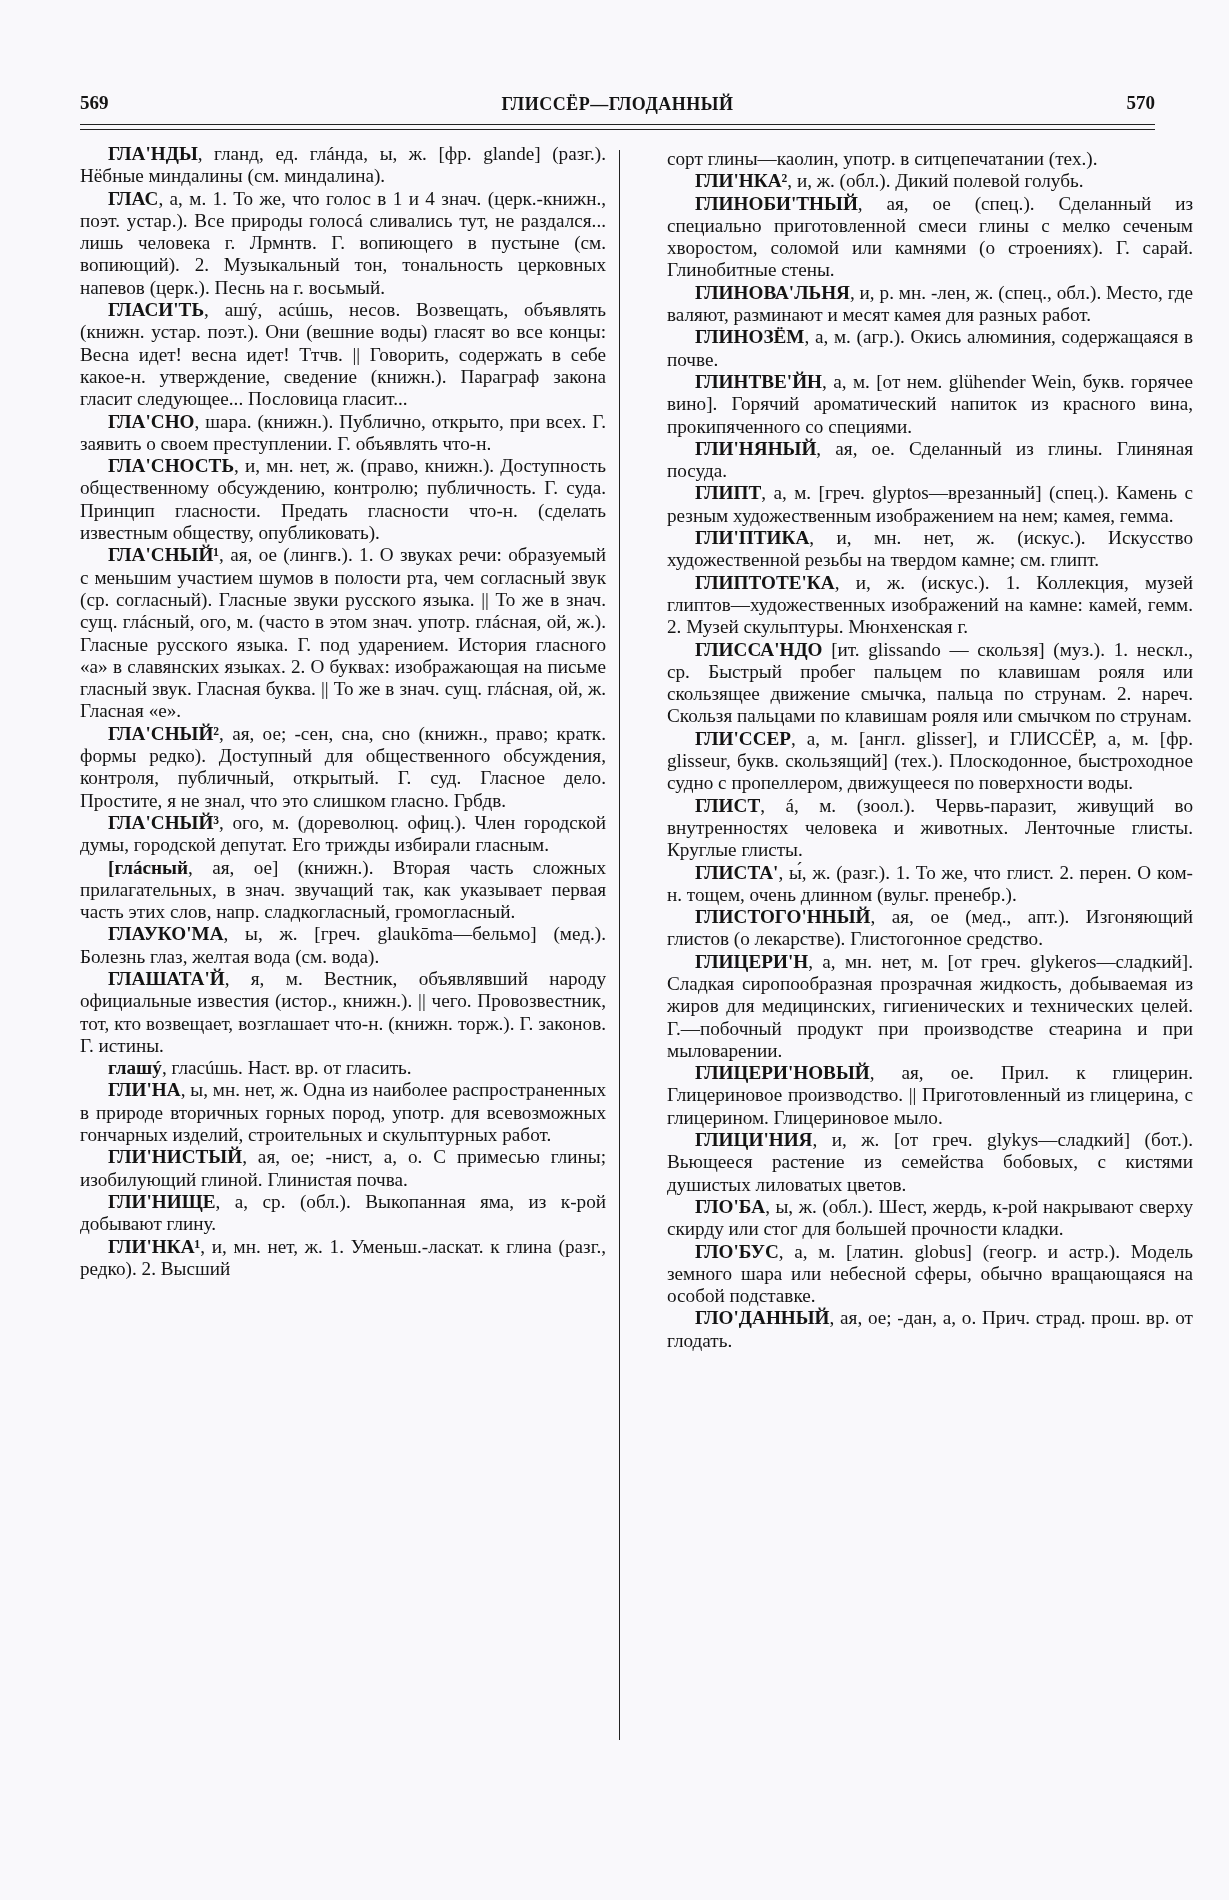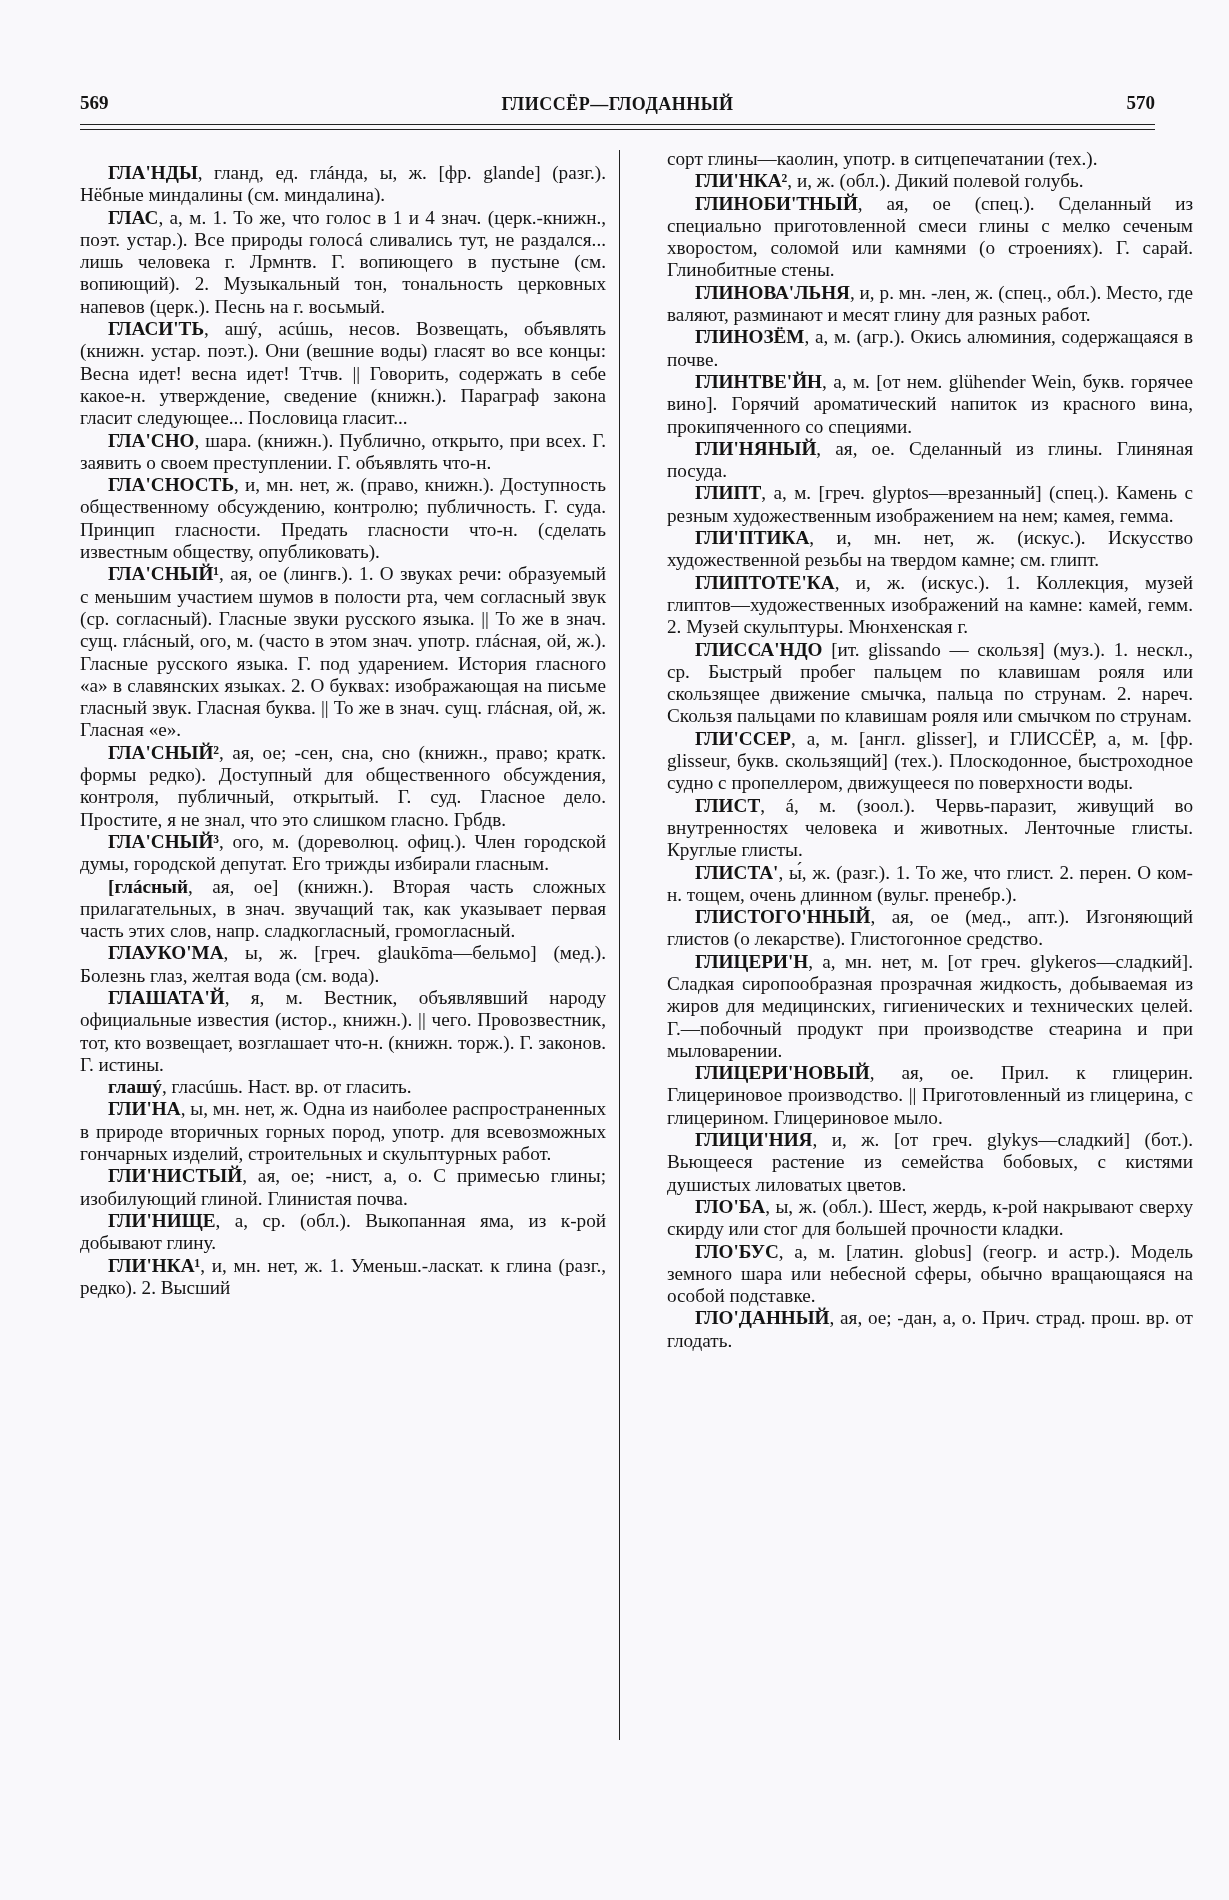--- a/index.html
+++ b/index.html
@@ -31,21 +31,21 @@
   }
   .rule.r1 { top: 124px; }
   .rule.r2 { top: 129px; border-top-width: 1px; }
   .column {
     position: absolute; top: 143px; width: 526px;
     font-family: "Liberation Serif", serif;
     font-size: 19.2px; line-height: 22.3px;
     text-align: justify;
     hyphens: manual;
   }
-  .column.left { left: 80px; margin-top: 19px; }
+  .column.left { left: 80px; }
   .column.right { left: 630px; top: 148px; margin-left: 37px; }
   .divider {
     position: absolute; left: 619px; top: 150px; width: 0; height: 1590px;
     border-left: 1.5px solid #222;
   }
   .entry { margin: 0; text-indent: 28px; }
   .entry.cont { text-indent: 0; }
   .hw { font-weight: bold; font-family: "Liberation Serif", serif; }
 </style>
 </head>
@@ -77,21 +77,21 @@
   <p class="entry"><span class="hw">ГЛИ'НИЩЕ</span><span>, а, ср. (обл.). Выкопанная яма, из к-рой добывают глину.</span></p>
   <p class="entry"><span class="hw">ГЛИ'НКА¹</span><span>, и, мн. нет, ж. 1. Уменьш.-ласкат. к глина (разг., редко). 2. Высший</span></p>
 </div>
 
 <div class="divider"></div>
 
 <div class="column right">
   <p class="entry cont"><span class="hw"></span><span>сорт глины—каолин, употр. в ситцепечатании (тех.).</span></p>
   <p class="entry"><span class="hw">ГЛИ'НКА²</span><span>, и, ж. (обл.). Дикий полевой голубь.</span></p>
   <p class="entry"><span class="hw">ГЛИНОБИ'ТНЫЙ</span><span>, ая, ое (спец.). Сделанный из специально приготовленной смеси глины с мелко сеченым хворостом, соломой или камнями (о строениях). Г. сарай. Глинобитные стены.</span></p>
-  <p class="entry"><span class="hw">ГЛИНОВА'ЛЬНЯ</span><span>, и, р. мн. -лен, ж. (спец., обл.). Место, где валяют, разминают и месят глину для разных работ.</span></p>
+  <p class="entry"><span class="hw">ГЛИНОВА'ЛЬНЯ</span><span>, и, р. мн. -лен, ж. (спец., обл.). Место, где валяют, разминают и месят камея для разных работ.</span></p>
   <p class="entry"><span class="hw">ГЛИНОЗЁМ</span><span>, а, м. (агр.). Окись алюминия, содержащаяся в почве.</span></p>
   <p class="entry"><span class="hw">ГЛИНТВЕ'ЙН</span><span>, а, м. [от нем. glühender Wein, букв. горячее вино]. Горячий ароматический напиток из красного вина, прокипяченного со специями.</span></p>
   <p class="entry"><span class="hw">ГЛИ'НЯНЫЙ</span><span>, ая, ое. Сделанный из глины. Глиняная посуда.</span></p>
   <p class="entry"><span class="hw">ГЛИПТ</span><span>, а, м. [греч. glyptos—врезанный] (спец.). Камень с резным художественным изображением на нем; камея, гемма.</span></p>
   <p class="entry"><span class="hw">ГЛИ'ПТИКА</span><span>, и, мн. нет, ж. (искус.). Искусство художественной резьбы на твердом камне; см. глипт.</span></p>
   <p class="entry"><span class="hw">ГЛИПТОТЕ'КА</span><span>, и, ж. (искус.). 1. Коллекция, музей глиптов—художественных изображений на камне: камей, гемм. 2. Музей скульптуры. Мюнхенская г.</span></p>
   <p class="entry"><span class="hw">ГЛИССА'НДО</span><span> [ит. glissando — скользя] (муз.). 1. нескл., ср. Быстрый пробег пальцем по клавишам рояля или скользящее движение смычка, пальца по струнам. 2. нареч. Скользя пальцами по клавишам рояля или смычком по струнам.</span></p>
   <p class="entry"><span class="hw">ГЛИ'ССЕР</span><span>, а, м. [англ. glisser], и ГЛИССЁР, а, м. [фр. glisseur, букв. скользящий] (тех.). Плоскодонное, быстроходное судно с пропеллером, движущееся по поверхности воды.</span></p>
   <p class="entry"><span class="hw">ГЛИСТ</span><span>, á, м. (зоол.). Червь-паразит, живущий во внутренностях человека и животных. Ленточные глисты. Круглые глисты.</span></p>
   <p class="entry"><span class="hw">ГЛИСТА'</span><span>, ы́, ж. (разг.). 1. То же, что глист. 2. перен. О ком-н. тощем, очень длинном (вульг. пренебр.).</span></p>

